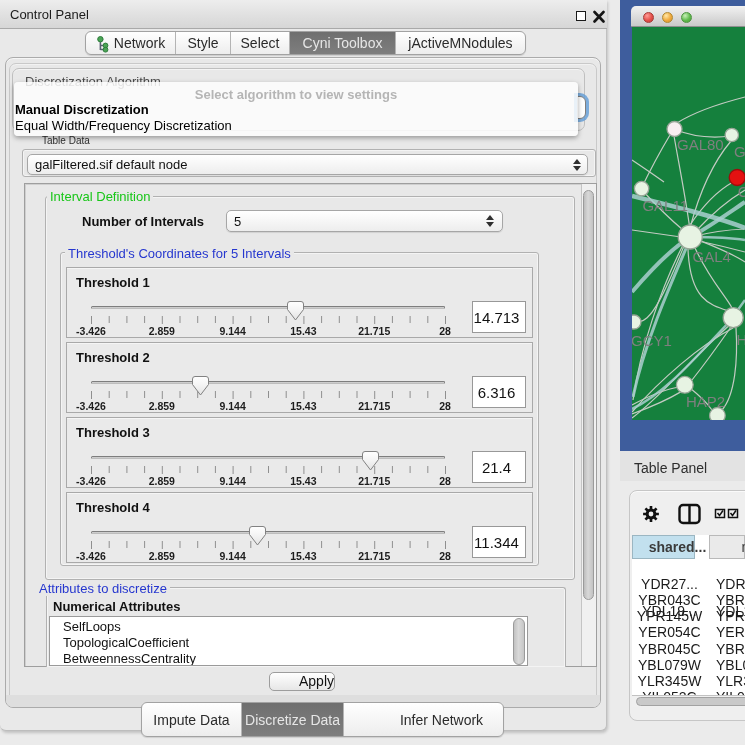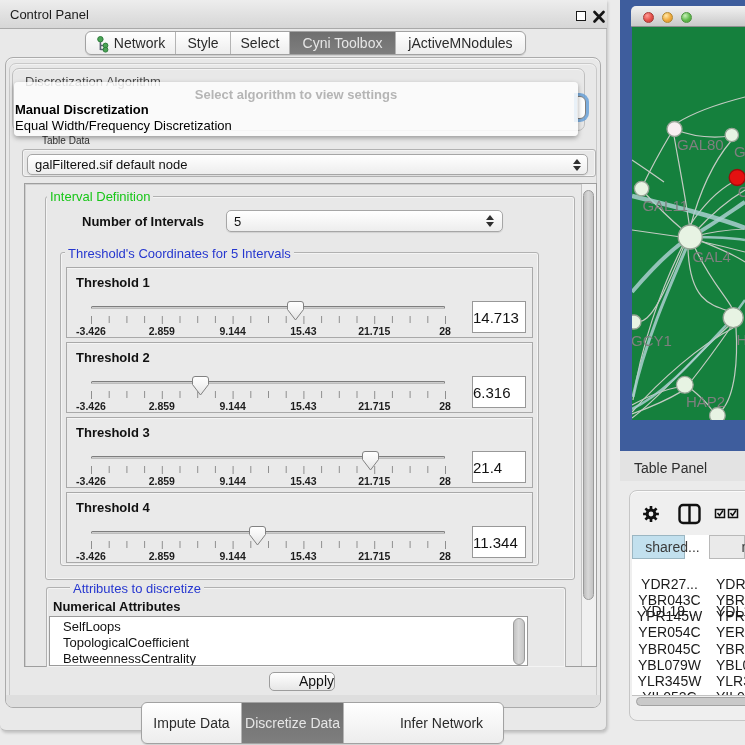--- a/index.html
+++ b/index.html
@@ -20,21 +20,21 @@
   box-shadow:inset 0 1px 0 #f6f6f6; }
 
 
 .seg { display:flex; border:1px solid #a2a2a2; border-radius:6px; overflow:hidden;
   background:linear-gradient(#ffffff,#ededed); box-shadow:0 1px 1px rgba(0,0,0,0.12); }
 .seg .s { display:flex; align-items:center; justify-content:center;
   font-size:14px; color:#2b2b2b; border-right:1px solid #b4b4b4; }
 .seg .s:last-child { border-right:none; }
 .seg .sel { background:linear-gradient(#6f6f6f,#7e7e7e); color:#e6e6e6; }
 #toptabs { left:85px; top:31px; height:24px; }
-#bottabs { left:141px; top:702px; height:42px;text-align:center; }
+#bottabs { left:141px; top:702px; height:35px;text-align:center; }
 
 
 .grp { border:1px solid #b1b1b1; border-radius:3px; box-shadow:inset 0 0 0 1px #f4f4f4; }
 .gtitle { position:absolute; font-size:13px; background:#e8e8e8; padding:0 3px; white-space:nowrap; }
 
 
 .combo { background:linear-gradient(#ffffff,#ededed); border:1px solid #a6a6a6;
   border-radius:5px; font-size:13px; color:#111;
   display:flex; align-items:center; box-shadow:0 1px 1px rgba(0,0,0,0.10); }
 .combo .tx { padding-left:7px; }
@@ -46,21 +46,21 @@
   border-left:4px solid transparent; border-right:4px solid transparent;
   border-top:5px solid #2f2f2f; }
 
 
 .thr { position:absolute; left:66px; width:467px; height:71px; background:#eaeaea;
   border:1px solid #a9a9a9; box-shadow:inset 0 1px 0 #f5f5f5; }
 .thr .lab { position:absolute; left:9px; top:7px; font-size:13px; font-weight:bold; color:#111; }
 .track { position:absolute; left:24px; top:38px; width:354px; height:3px;
   background:linear-gradient(#aeaeae,#ededed); border:1px solid #7e7e7e; border-bottom-color:#bdbdbd; border-radius:2px; }
 .vbox { position:absolute; left:405px; top:33px; width:54px; height:32px; background:#fff;
-  border:1px solid #989898; font-size:15px; color:#111; text-align:left;
+  border:1px solid #989898; font-size:15px; color:#111; text-align:center;
   padding:7px 5px 0 0; }
 .ticks { position:absolute; left:0; top:48px; }
 .tlabels { position:absolute; left:0; top:57px; font-size:10.5px; font-weight:bold; color:#1d1d1d; }
 .tlabels span { position:absolute; transform:translateX(-50%); white-space:nowrap; }
 .thumb { position:absolute; top:33px; width:17px; height:20px; }
 
 
 .sbv { background:#f0f0f0; border-left:1px solid #c4c4c4; }
 .sbthumb { position:absolute; background:linear-gradient(90deg,#bdbdbd,#d8d8d8 45%,#c2c2c2);
   border:1px solid #9a9a9a; border-radius:6px; }
@@ -343,21 +343,21 @@
             <stop offset="0.5" stop-color="#f3f3f3"></stop>
             <stop offset="1" stop-color="#e3e3e3"></stop>
           </linearGradient>
         </defs>
       </svg>
       <div class="vbox">11.344</div>
     </div>
   </div>
 
 <div class="abs grp" style="left:46px; top:587px; width:520px; height:80px; border-bottom:none; border-radius:3px 3px 0 0;"></div>
-<div class="abs gtitle" style="left:70px; top:581px; color:#2637cf;">Attributes to discretize</div>
+<div class="abs gtitle" style="left:36px; top:581px; color:#2637cf;">Attributes to discretize</div>
 <div class="abs" style="left:53px; top:599px; font-size:13px; font-weight:bold; color:#111;">Numerical Attributes</div>
 <div class="abs" id="numlist">
   <div>SelfLoops</div>
   <div>TopologicalCoefficient</div>
   <div>BetweennessCentrality</div>
 </div>
 <div class="abs sbthumb" style="left:513px; top:618px; width:12px; height:47px; background:linear-gradient(90deg,#c2c2c2,#d9d9d9 45%,#c6c6c6);"></div>
 
 <div class="abs" style="left:6px; top:695px; width:594px; height:12px; background:#dedede; border-radius:0 0 7px 7px;"></div>
 <div class="abs" id="applybtn">Apply</div>
@@ -447,21 +447,21 @@
   <g fill="none" stroke="#111" stroke-width="1.5">
     <rect x="83.5" y="9.5" width="9" height="8"></rect>
     <path d="M85.5 13 l2 2.5 l3.5 -5"></path>
     <rect x="96.5" y="9.5" width="9" height="8"></rect>
     <path d="M98.5 13 l2 2.5 l3.5 -5"></path>
   </g>
 </svg>
 </div>
 
 <div class="abs" id="twhite">
-  <div class="hcell" style="left:0; width:53px; background:#c2e0ee; border:1px solid #9bb6c2; padding-left:28px;">shared...</div>
+  <div class="hcell" style="left:0; width:63px; background:#c2e0ee; border:1px solid #9bb6c2; padding-left:28px;font-weight:bold;">shared...</div>
   <div class="hcell" style="left:76.5px; width:36.5px; background:#eaeaea; border:1px solid #b9b9b9; justify-content:flex-start; padding-left:32px;">n</div>
   <div id="trows">
       <div class="trow" style="top:24px;margin-top:43px;">
         <span class="c1" style="top:1px;">YDL19...</span>
         <span class="c2" style="top:1px;">YDL1</span>
       </div>
       <div class="trow" style="top:40.1px;">
         <span class="c1" style="top:1px;">YDR27...</span>
         <span class="c2" style="top:1px;">YDR2</span>
       </div>

